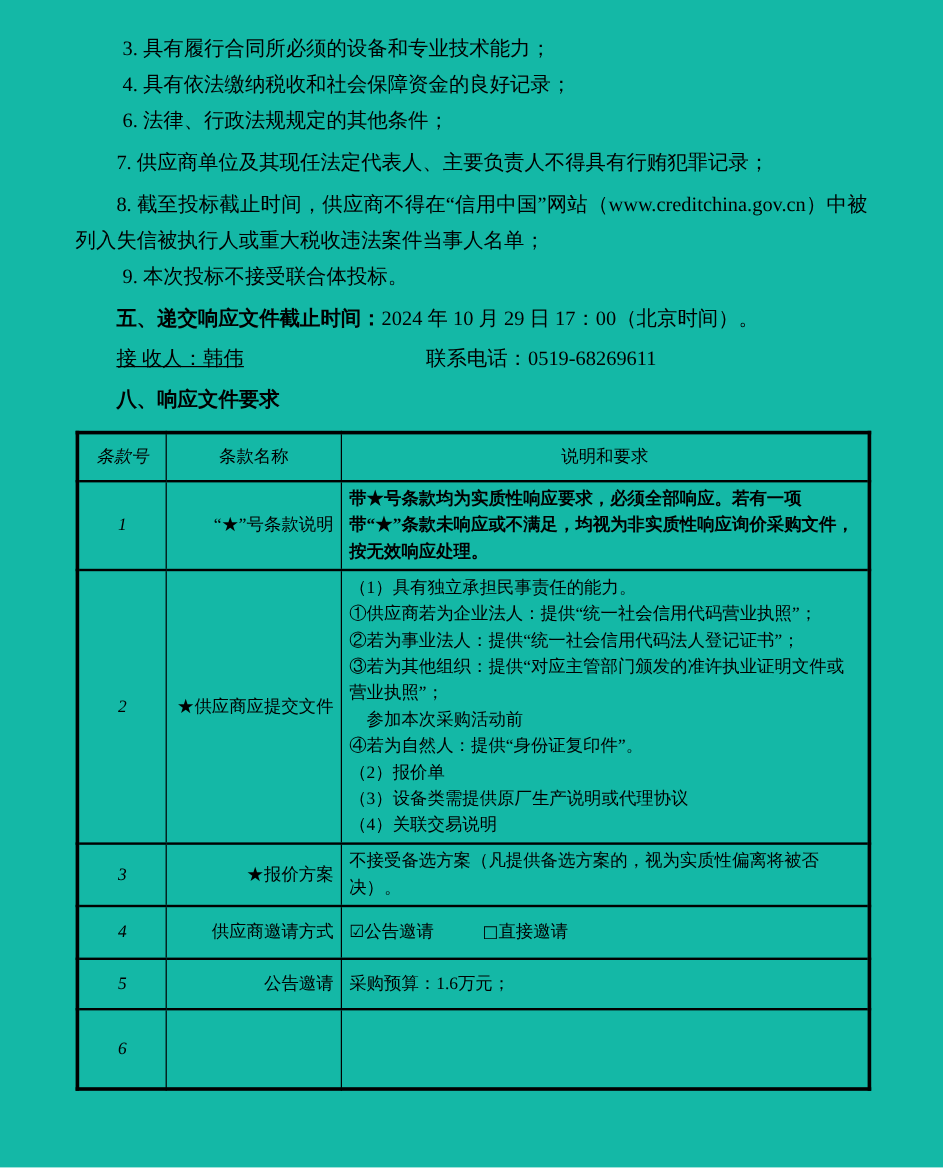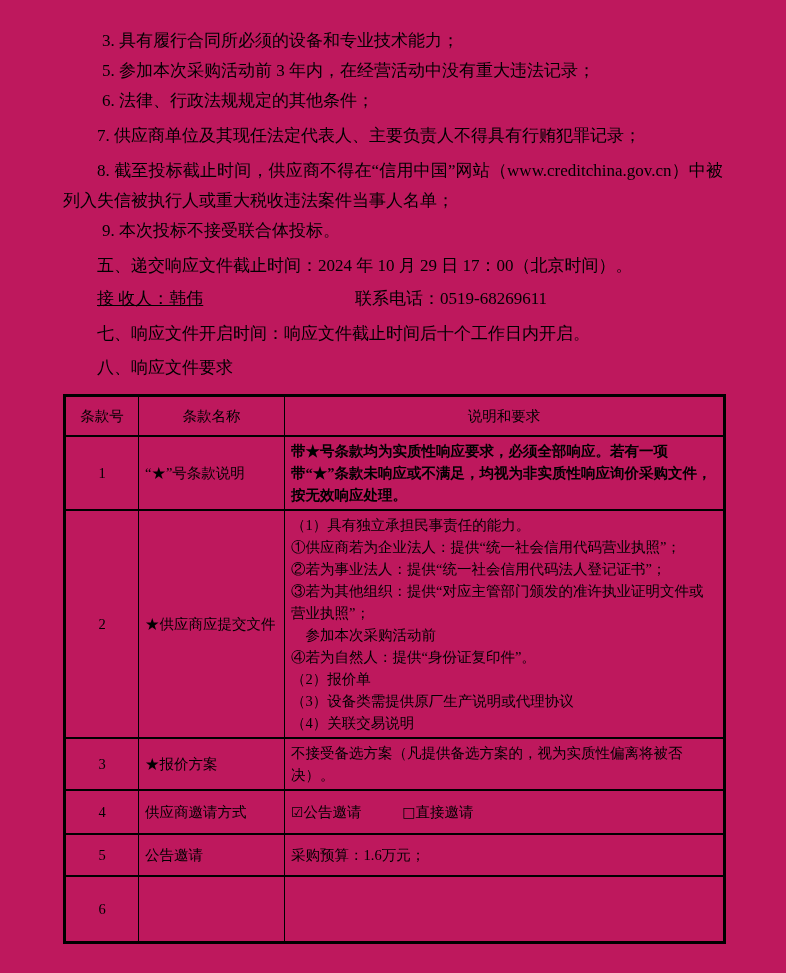--- a/index.html
+++ b/index.html
@@ -1,86 +1,83 @@
 <!DOCTYPE html>
 <html><head>
 <meta charset="utf-8">
 <style>
   html,body { margin:0; padding:0; background:#ffffff; }
   .page {
     position:relative;
     width:786px; height:973px;
     box-sizing:border-box;
     padding:26px 63px 0 63px;
-    background:#be185d;
+    background:#14b8a6;
     color:#000;
     font-family:"Liberation Serif","DejaVu Serif",serif;
     font-size:17px;
     overflow:hidden;
   }
   .para { margin:0; line-height:30px; text-align:justify; }
   .num-item { text-indent:2.3em; }
   .sec { text-indent:2em; margin-top:5px; }
-  .sec b, .h8 b { font-weight:400; }
+  .sec b, .h8 b { font-weight:700; }
   .contact { padding-left:34px; margin-top:3px; }
   .contact .recv { display:inline-block; width:258px;text-decoration:underline; }
   .h8 { margin-top:4px; line-height:30px; padding-left:34px; }
 
   table.req {
     margin-top:11px;
     border-collapse:collapse;
     width:660px;
     table-layout:fixed;
     font-size:14.5px;
     border:3px solid #000;
   }
   table.req td {
     border:1.5px solid #000;
     border-top-width:2px;
     border-bottom-width:2px;
     padding:3px 6px;
     vertical-align:middle;
     line-height:22px;
   }
-  td.c1 { text-align:center; }
-  td.c2 { text-align:left; }
+  td.c1 { text-align:center;font-style:italic; }
+  td.c2 { text-align:right; }
   td.c3 { text-align:left; }
   tr.hdr td { height:32px; text-align:center; }
   tr.r1 td.c3 { height:48px;font-weight:bold; }
   tr.r3 td { height:34px; }
   tr.r4 td { height:36px; }
   tr.r5 td { height:34px; }
   tr.r6 td { height:58px; }
   .opt-gap { margin-right:2.8em;text-align:right; }
   .cbx { font-family:"DejaVu Sans","Liberation Sans",sans-serif; font-size:14px; }
 </style>
 </head>
 <body>
 
 <div class="page">
 
   <p class="para num-item">3. 具有履行合同所必须的设备和专业技术能力；</p>
-  <p class="para num-item">5. 参加本次采购活动前 3 年内，在经营活动中没有重大违法记录；</p>
+  <p class="para num-item">4. 具有依法缴纳税收和社会保障资金的良好记录；</p>
   <p class="para num-item">6. 法律、行政法规规定的其他条件；</p>
   <p class="para num-item sec">7. 供应商单位及其现任法定代表人、主要负责人不得具有行贿犯罪记录；</p>
   <p class="para num-item sec">8. 截至投标截止时间，供应商不得在“信用中国”网站（www.creditchina.gov.cn）中被列入失信被执行人或重大税收违法案件当事人名单；</p>
   <p class="para num-item">9. 本次投标不接受联合体投标。</p>
 
   <p class="para sec">
     <b>五、递交响应文件截止时间：</b><span>2024 年 10 月 29 日 17：00（北京时间）。</span>
   </p>
 
 
   <p class="para contact">
     <span class="recv">接 收人：韩伟</span><span>联系电话：0519-68269611</span>
   </p>
 
-  <p class="para sec">
-    <b>七、响应文件开启时间：</b><span>响应文件截止时间后十个工作日内开启。</span>
-  </p>
 
   <p class="para h8">
     <b>八、响应文件要求</b>
   </p>
 
   <table class="req">
     <colgroup>
         <col style="width:74px">
         <col style="width:146px">
         <col style="width:440px">

